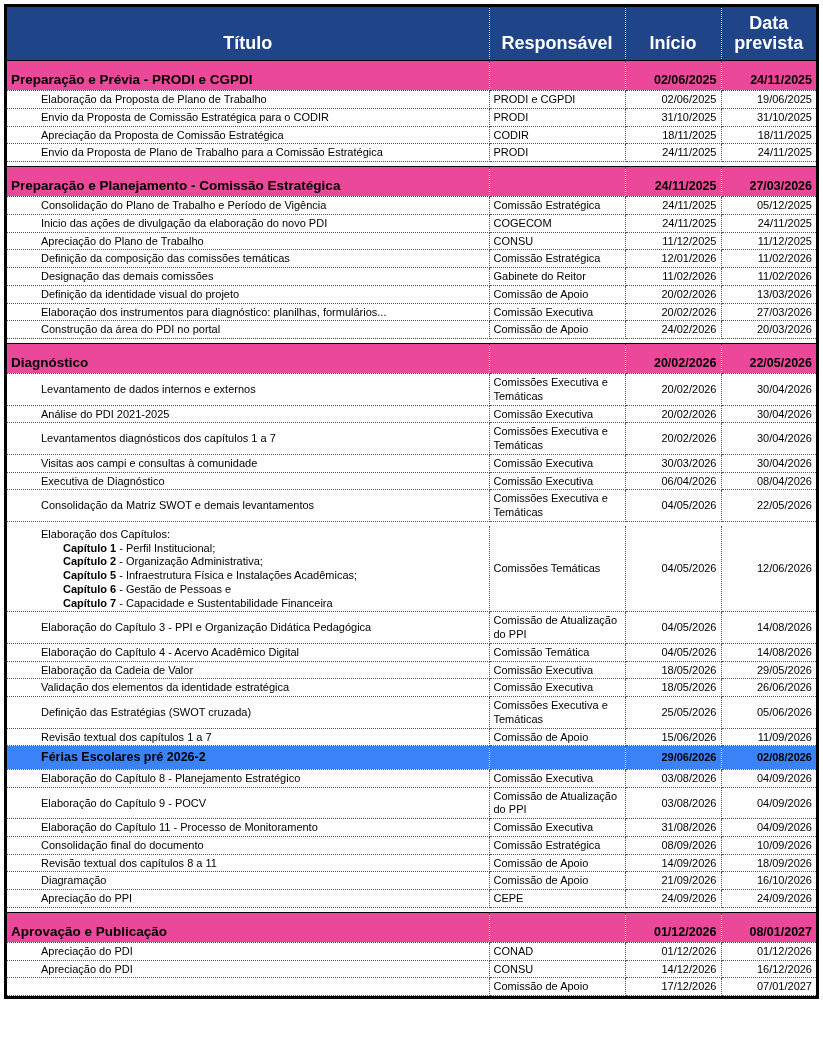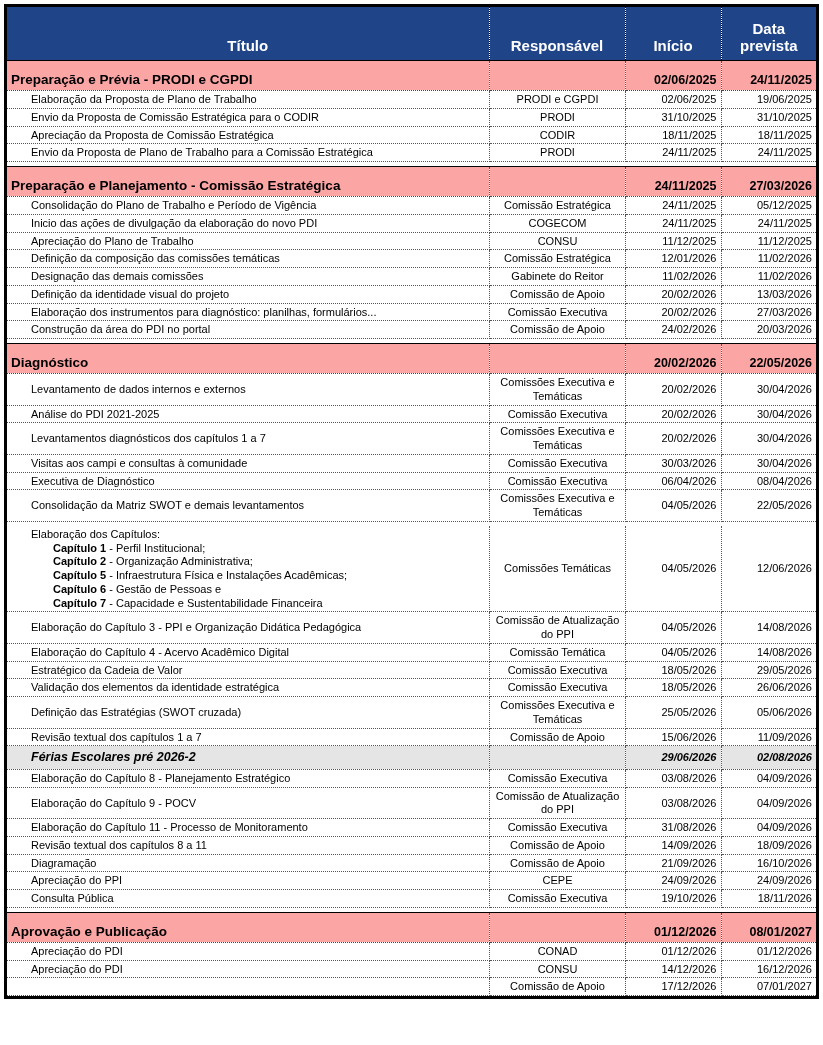--- a/index.html
+++ b/index.html
@@ -10,33 +10,33 @@
   }
   .frame{
     position:absolute;left:4px;top:4px;width:809px;
     border:3px solid #000;background:#fff;
   }
   table{border-collapse:collapse;table-layout:fixed;width:809px;}
   td,th{overflow:hidden;}
 
   
   .head-row th{
-    background:#1F4488;color:#fff;font-weight:bold;font-size:15px;
+    background:#1F4488;color:#fff;font-weight:bold;font-size:18px;
     text-align:center;vertical-align:bottom;height:45px;
     padding:2px 2px 6px 2px;line-height:1.1;
     border-bottom:1px dotted #222;
   }
   .head-row th.vline{border-right:1px dotted #000;}
 
   
   .vline{border-right:1px dotted #555;}
 
   
   .section-row td{
-    background:#fca5a5;height:26px;vertical-align:bottom;
+    background:#ec4899;height:26px;vertical-align:bottom;
     border-top:1.5px solid #000;border-bottom:1px dotted #444;
     padding:0 0 3px 0;
   }
   .section-row .sec-title{
     font-weight:bold;font-size:13.5px;color:#000;padding-left:4px;
     white-space:nowrap;
   }
   .section-row .sec-date{
     font-weight:bold;font-size:12.5px;color:#000;text-align:right;padding-right:4px;
     white-space:nowrap;
@@ -44,29 +44,29 @@
 
   
   .gap-row td{height:4px;background:#fff;border-top:1px dotted #555;padding:0;}
 
   
   .data-row td{
     background:#fff;font-size:11px;color:#000;
     border-bottom:1px dotted #555;
     padding:2px 3px 1px 3px;vertical-align:middle;line-height:1.25;
   }
-  .data-row td.c-titulo{padding-left:24px;}
-  .data-row td.c-resp{padding-left:4px;text-align:center;}
+  .data-row td.c-titulo{padding-left:34px;}
+  .data-row td.c-resp{padding-left:4px;}
   .data-row td.c-date{text-align:right;padding-right:4px;white-space:nowrap;}
   .data-row td.c-titulo .line{display:block;}
   .data-row td.c-titulo .line.sub{padding-left:22px;}
   .data-row td.c-titulo .b{font-weight:bold;margin-top:48px;}
 
   
-  .holiday-row td{background:#e5e5e5;font-weight:bold;font-style:italic;}
+  .holiday-row td{background:#3b82f6;font-weight:bold;}
   .holiday-row td.c-titulo{font-size:12.5px;padding-top:4px;padding-bottom:3px;}
   .holiday-row td.c-date{font-size:11px;}
 </style>
 </head>
 <body>
 
 <div class="frame">
   <table>
     <colgroup>
       <col style="width:482px">
@@ -237,21 +237,21 @@
           <td class="c-date vline">04/05/2026</td>
           <td class="c-date">14/08/2026</td>
         </tr>
         <tr class="data-row">
           <td class="c-titulo vline"><span>Elaboração do Capítulo 4 - Acervo Acadêmico Digital</span></td>
           <td class="c-resp vline">Comissão Temática</td>
           <td class="c-date vline">04/05/2026</td>
           <td class="c-date">14/08/2026</td>
         </tr>
         <tr class="data-row">
-          <td class="c-titulo vline"><span>Estratégico da Cadeia de Valor</span></td>
+          <td class="c-titulo vline"><span>Elaboração da Cadeia de Valor</span></td>
           <td class="c-resp vline">Comissão Executiva</td>
           <td class="c-date vline">18/05/2026</td>
           <td class="c-date">29/05/2026</td>
         </tr>
         <tr class="data-row">
           <td class="c-titulo vline"><span>Validação dos elementos da identidade estratégica</span></td>
           <td class="c-resp vline">Comissão Executiva</td>
           <td class="c-date vline">18/05/2026</td>
           <td class="c-date">26/06/2026</td>
         </tr>
@@ -285,42 +285,42 @@
           <td class="c-date vline">03/08/2026</td>
           <td class="c-date">04/09/2026</td>
         </tr>
         <tr class="data-row">
           <td class="c-titulo vline"><span>Elaboração do Capítulo 11 - Processo de Monitoramento</span></td>
           <td class="c-resp vline">Comissão Executiva</td>
           <td class="c-date vline">31/08/2026</td>
           <td class="c-date">04/09/2026</td>
         </tr>
         <tr class="data-row">
+          <td class="c-titulo vline"><span>Consolidação final do documento</span></td>
+          <td class="c-resp vline">Comissão Estratégica</td>
+          <td class="c-date vline">08/09/2026</td>
+          <td class="c-date">10/09/2026</td>
+        </tr>
+        <tr class="data-row">
           <td class="c-titulo vline"><span>Revisão textual dos capítulos 8 a 11</span></td>
           <td class="c-resp vline">Comissão de Apoio</td>
           <td class="c-date vline">14/09/2026</td>
           <td class="c-date">18/09/2026</td>
         </tr>
         <tr class="data-row">
           <td class="c-titulo vline"><span>Diagramação</span></td>
           <td class="c-resp vline">Comissão de Apoio</td>
           <td class="c-date vline">21/09/2026</td>
           <td class="c-date">16/10/2026</td>
         </tr>
         <tr class="data-row">
           <td class="c-titulo vline"><span>Apreciação do PPI</span></td>
           <td class="c-resp vline">CEPE</td>
           <td class="c-date vline">24/09/2026</td>
           <td class="c-date">24/09/2026</td>
-        </tr>
-        <tr class="data-row">
-          <td class="c-titulo vline"><span>Consulta Pública</span></td>
-          <td class="c-resp vline">Comissão Executiva</td>
-          <td class="c-date vline">19/10/2026</td>
-          <td class="c-date">18/11/2026</td>
         </tr>
         <tr class="gap-row">
           <td colspan="4"></td>
         </tr>
         <tr class="section-row">
           <td class="sec-title vline">Aprovação e Publicação</td>
           <td class="vline"></td>
           <td class="sec-date vline">01/12/2026</td>
           <td class="sec-date">08/01/2027</td>
         </tr>

